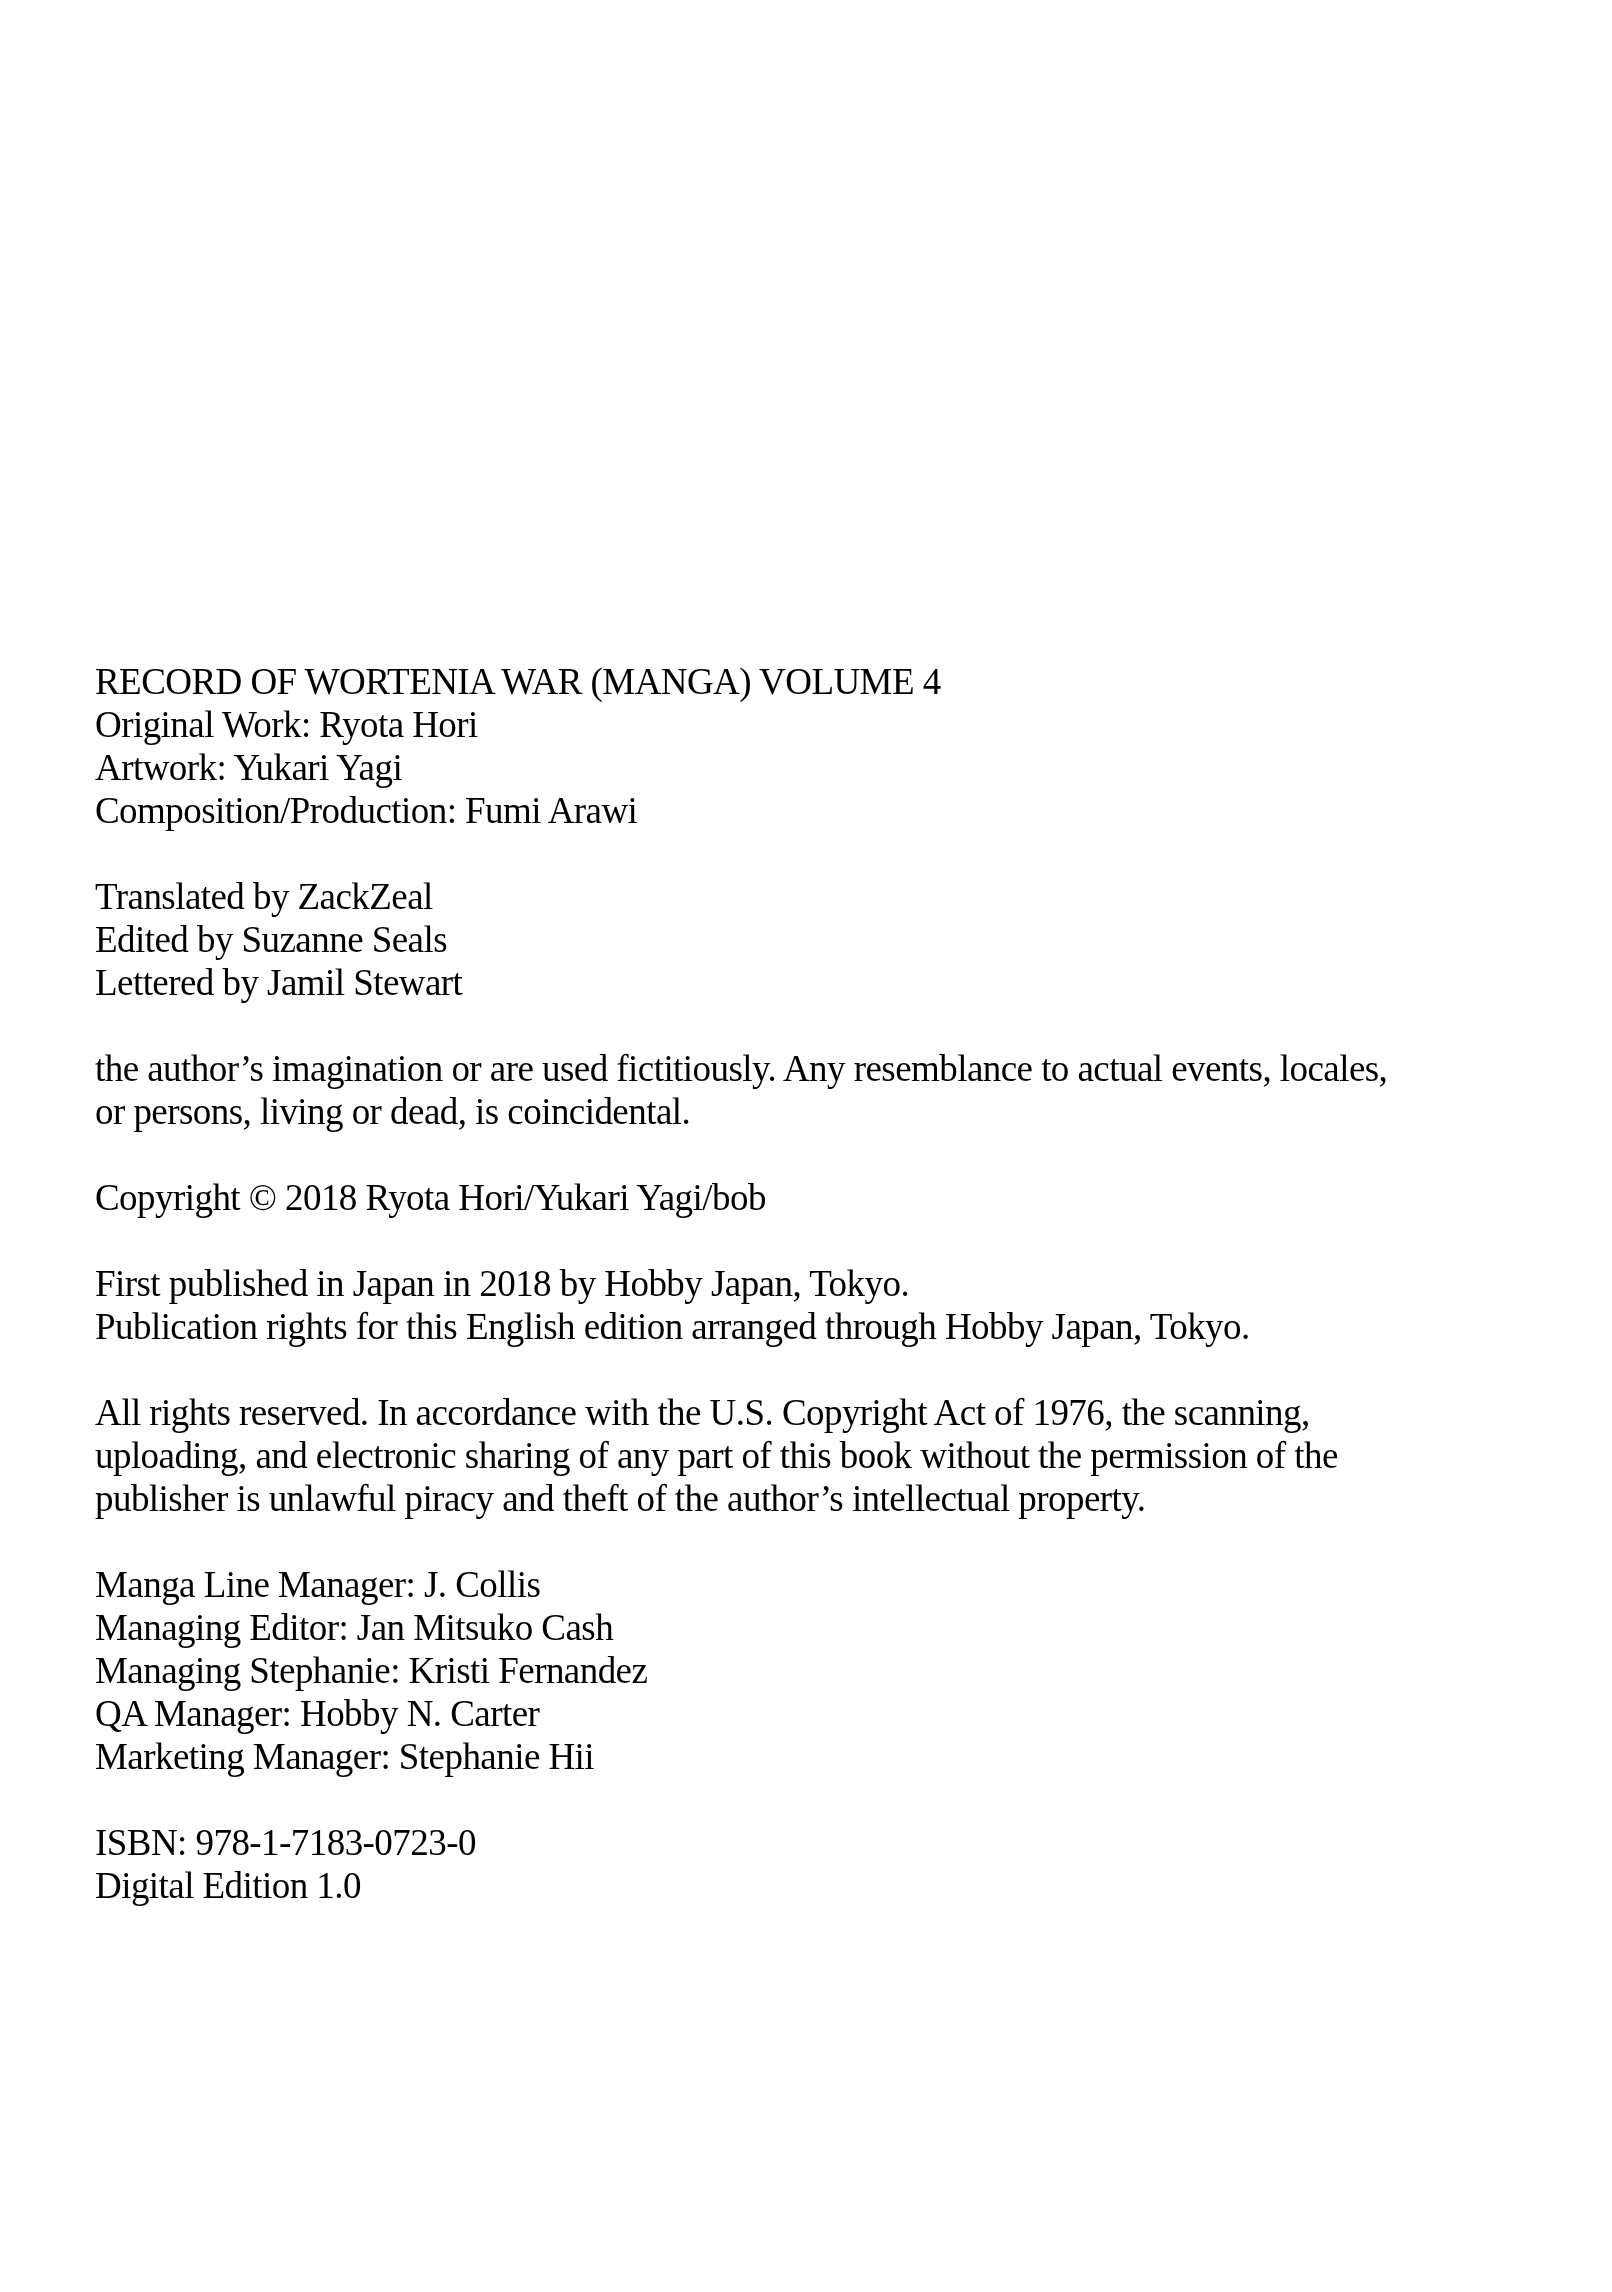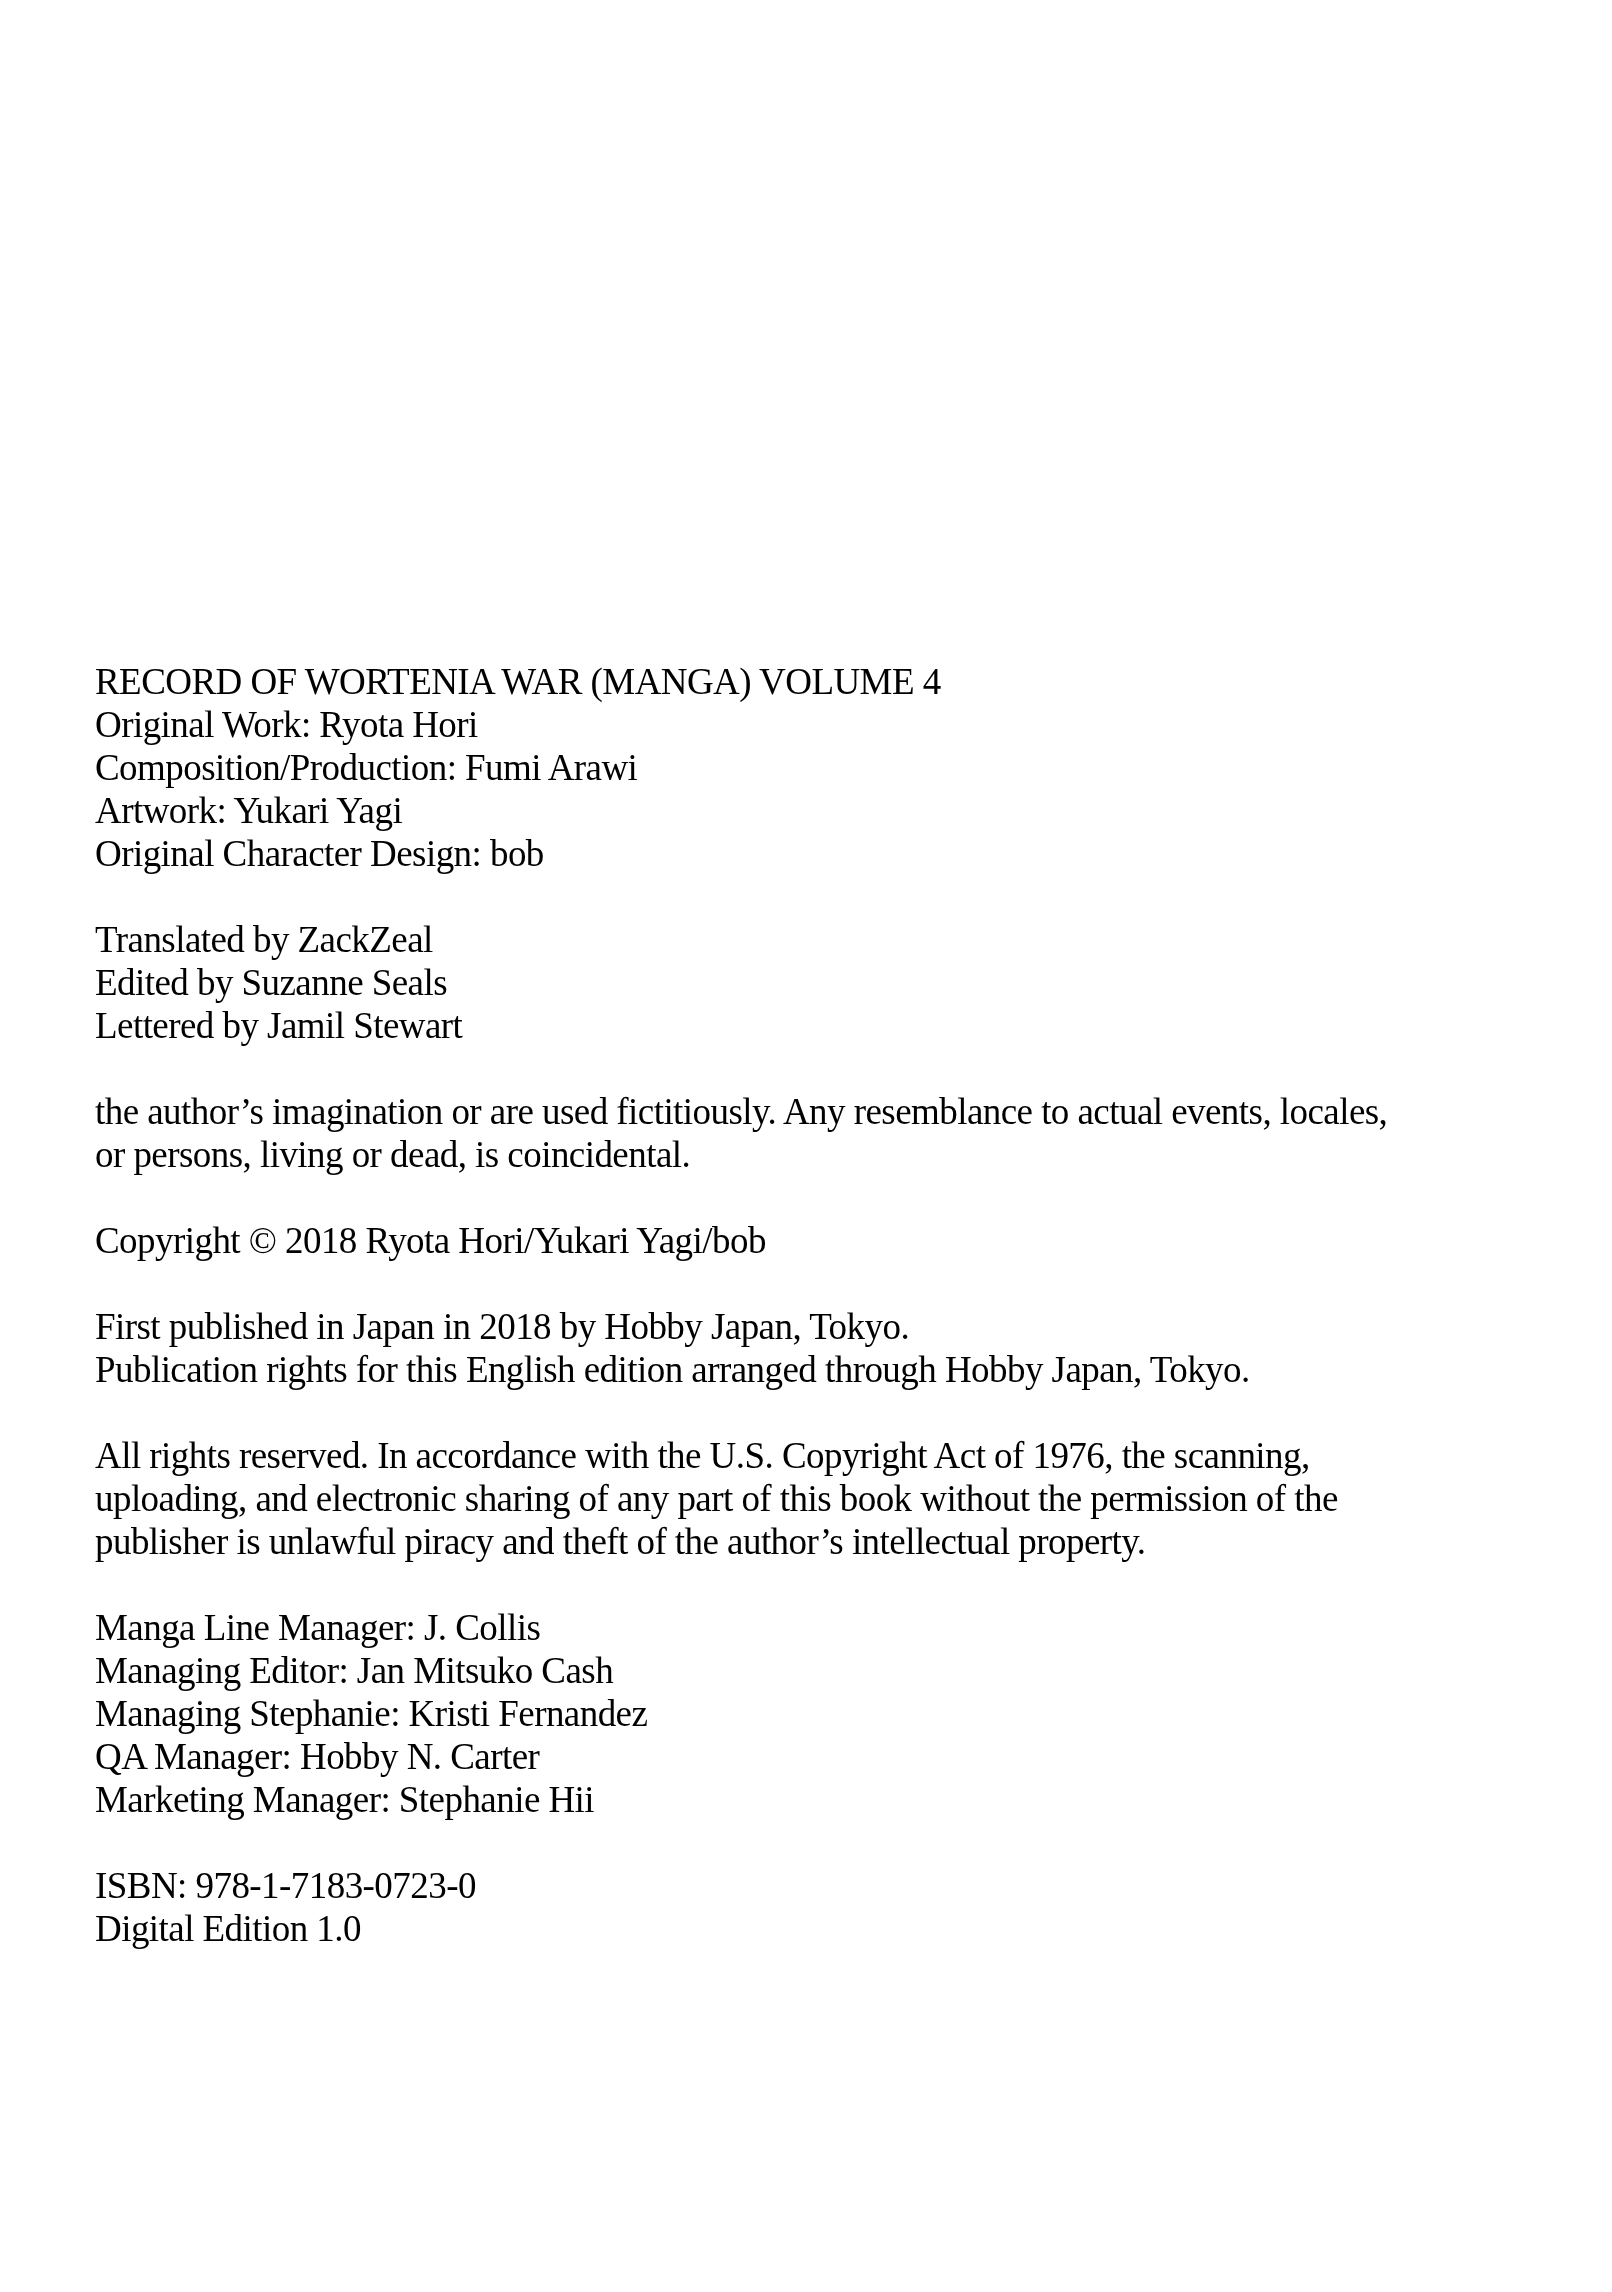--- a/index.html
+++ b/index.html
@@ -36,23 +36,22 @@
   }
 </style>
 </head>
 <body>
 
 <main class="page">
 
   <section class="block">
     <div class="line">RECORD OF WORTENIA WAR (MANGA) VOLUME 4</div>
     <div class="line">Original Work: Ryota Hori</div>
+    <div class="line">Artwork: Yukari Yagi</div>
     <div class="line">Composition/Production: Fumi Arawi</div>
-    <div class="line">Artwork: Yukari Yagi</div>
-    <div class="line">Original Character Design: bob</div>
   </section>
 
   <section class="block">
     <div class="line">Translated by ZackZeal</div>
     <div class="line">Edited by Suzanne Seals</div>
     <div class="line">Lettered by Jamil Stewart</div>
   </section>
 
   <section class="block">
     <div class="line">the author’s imagination or are used fictitiously. Any resemblance to actual events, locales,</div>

